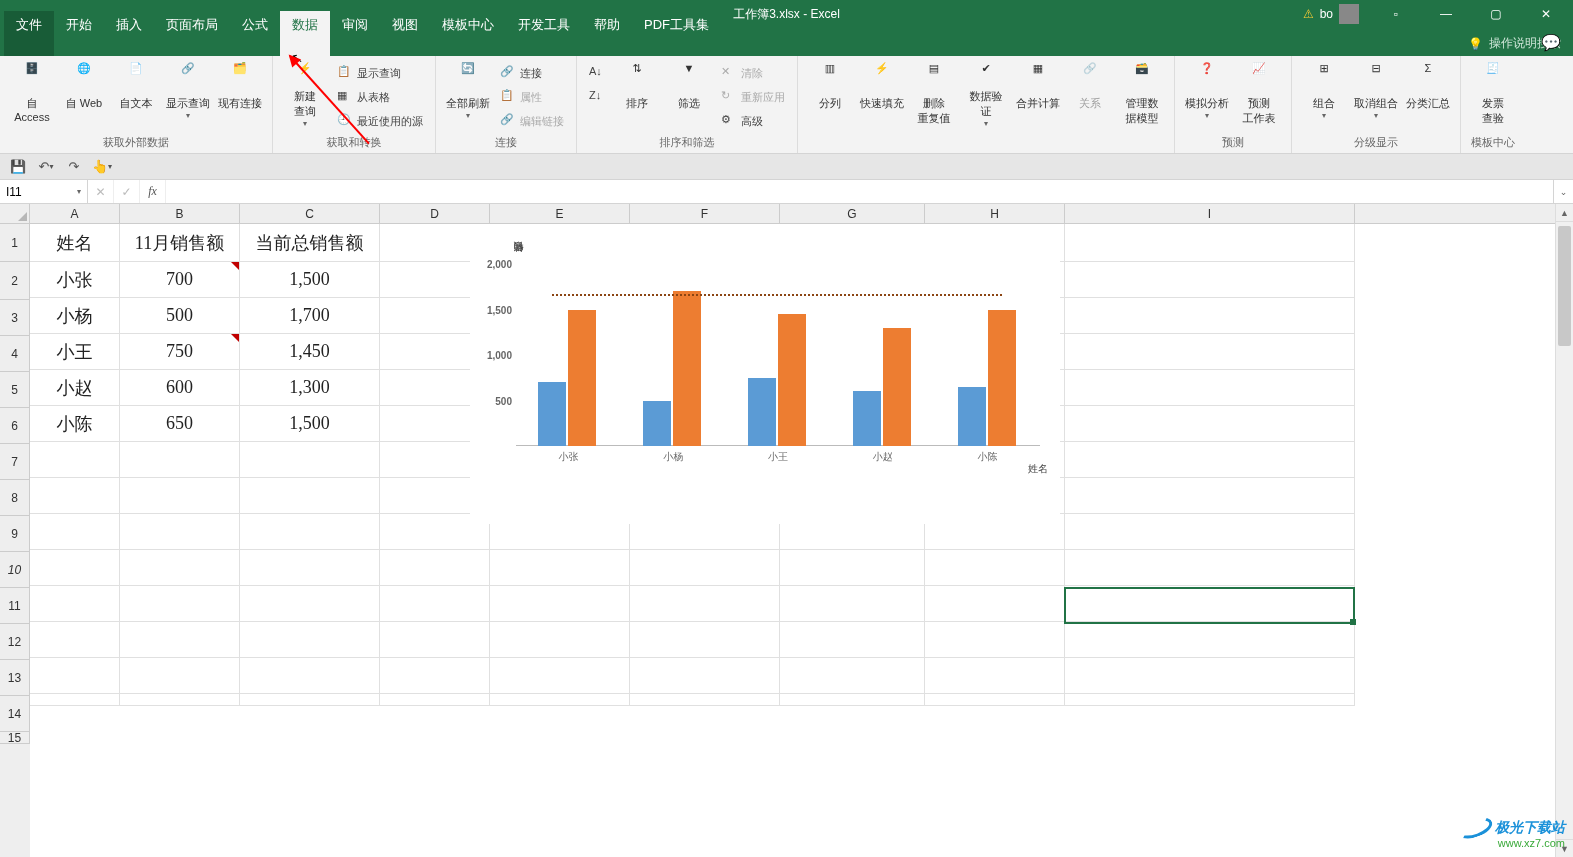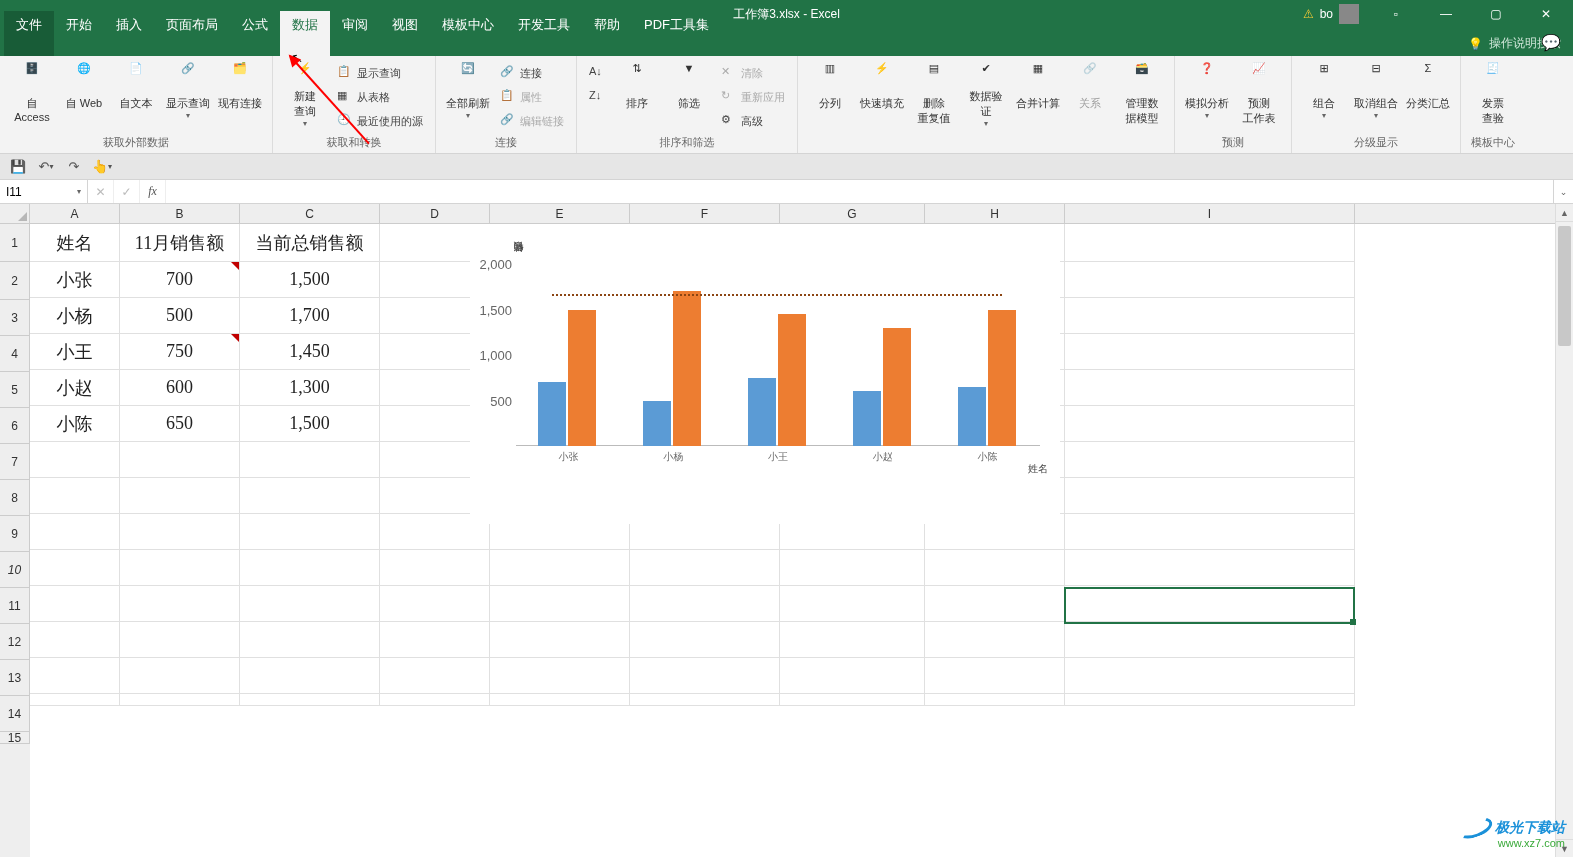--- a/index.html
+++ b/index.html
@@ -71,21 +71,21 @@
 .vscroll-th { position:absolute; top:22px; left:2px; right:2px; height:120px; background:#c8c8c8; border-radius:2px;}
 .vscroll-up,.vscroll-dn{position:absolute;left:0;right:0;height:18px;display:flex;align-items:center;justify-content:center;font-size:9px;color:#666;}
 .vscroll-up{top:0;border-bottom:1px solid #ddd;} .vscroll-dn{bottom:0;border-top:1px solid #ddd;}
 
 
 .chart-obj { position: absolute; left: 470px; top: 20px; width: 590px; height: 300px; background: #fff; }
 .chart-title { text-align: center; font-size: 15px; color: #444; padding: 8px 0 4px; font-weight: 600;}
 .plot-area { position: absolute; left: 46px; top: 40px; right: 20px; bottom: 78px; }
 .ax-y { position:absolute; left:-4px; top:-4px; font-size:10px; color:#444; writing-mode:vertical-rl; transform: rotate(180deg);}
 .ax-x { position:absolute; right:-8px; bottom:-30px; font-size:10px; color:#444;}
-.y-tick { position:absolute; right: calc(100% + 4px); font-size:13px; color:#666; transform: translateY(50%);}
+.y-tick { position:absolute; right: calc(100% + 4px); font-size:10px; color:#666; transform: translateY(50%); font-weight: bold;}
 .x-tick { position:absolute; top: calc(100% + 4px); font-size:10px; color:#666; transform: translateX(-50%);}
 .axis-line { position:absolute; background:#bbb; }
 .bar { position: absolute; bottom: 0; width: 28px; }
 .bar.s1 { background: #5b9bd5; }
 .bar.s2 { background: #ed7d31; }
 .trend { border-top:2px dotted #8b4513; }
 .legend { position:absolute; left:0;right:0;bottom:8px; font-size:10px; color:#555; display:flex; justify-content:center; gap:20px;}
 .leg-item { display:flex;align-items:center;gap:6px;}
 .leg-sw { width:22px; height:8px; }
 .leg-sw.dash { border-top:2px dotted #8b4513; height:0;}

